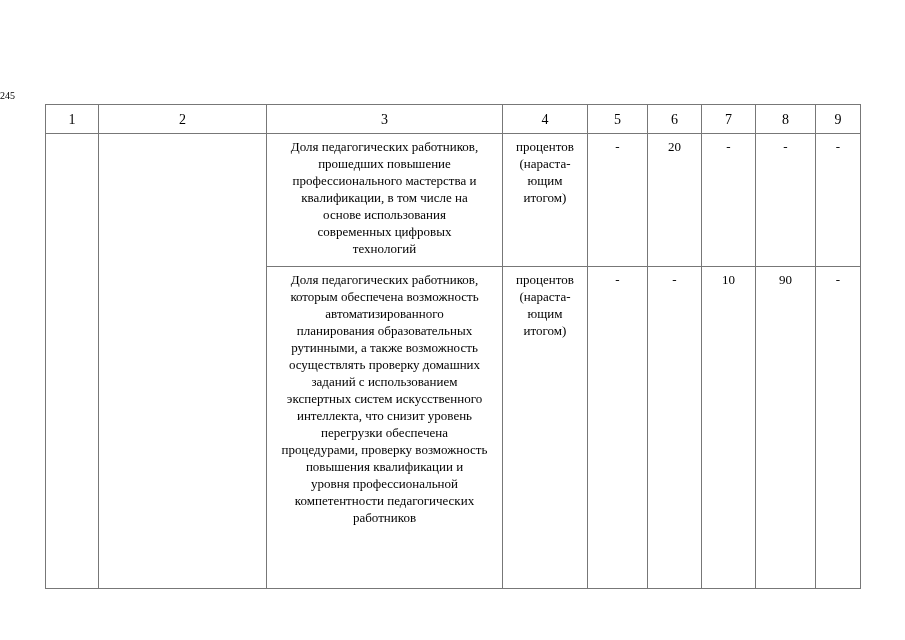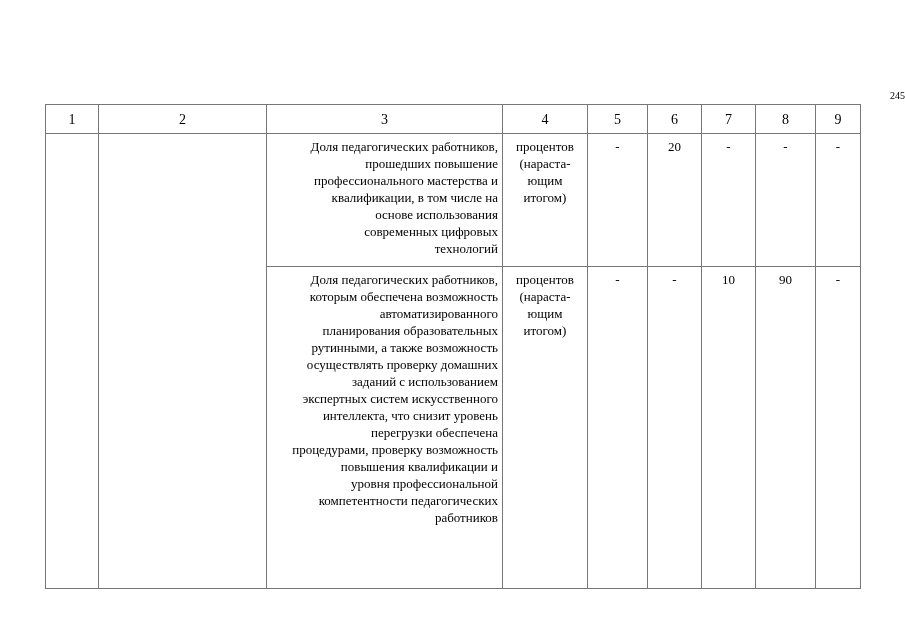--- a/index.html
+++ b/index.html
@@ -13,21 +13,21 @@
     position: relative;
     overflow: hidden;
     font-family: "Liberation Serif", "DejaVu Serif", serif;
     color: #000;
   }
   .page-number {
     position: absolute;
     left: 0;
     width: 905px;
     top: 90px;
-    text-align: right;
+    text-align: left;
     font-size: 10px;
     line-height: 12px;
   }
   table.doc-table {
     position: absolute;
     left: 45px;
     top: 104px;
     border-collapse: collapse;
     table-layout: fixed;
     width: 815px;
@@ -40,21 +40,21 @@
     vertical-align: top;
   }
   tr.head-row td {
     height: 28px;
     text-align: center;
     vertical-align: middle;
     font-size: 14px;
   }
   td.desc {
     padding: 4px 4px 4px 4px !important;
-    text-align: right;
+    text-align: center;
   }
   td.unit {
     text-align: center;
     padding-top: 4px !important;
     margin-left: 43px;
   }
   td.val {
     text-align: center;
     padding-top: 4px !important;
   }

